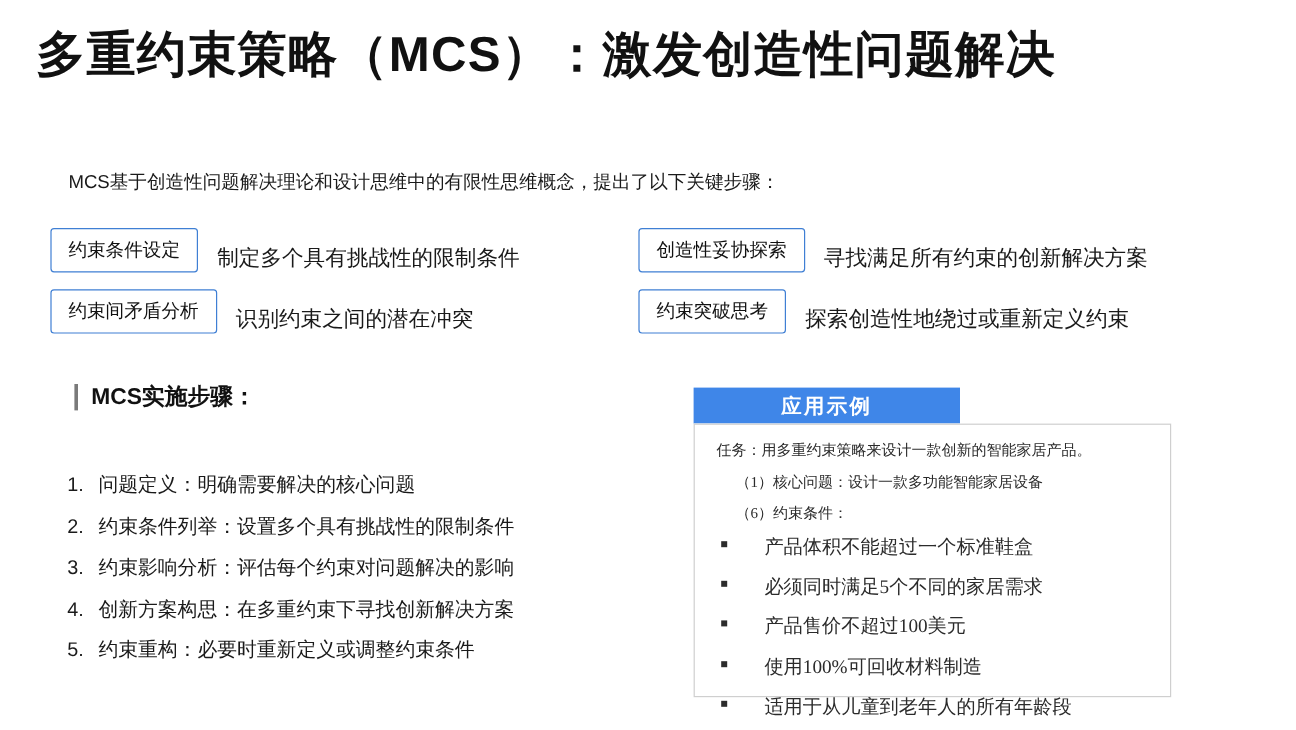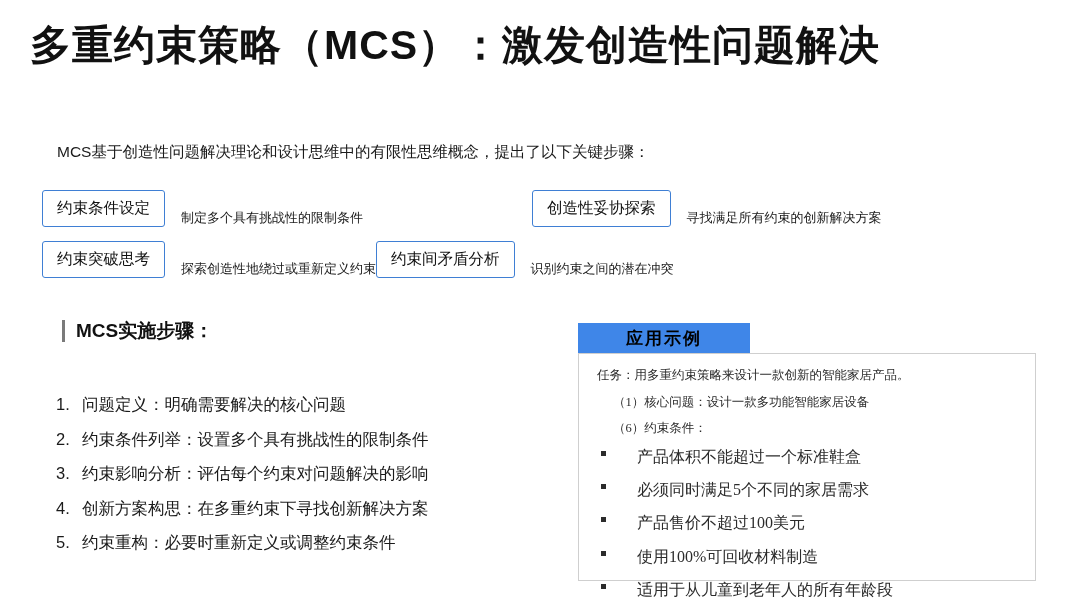--- a/index.html
+++ b/index.html
@@ -86,21 +86,21 @@
     border: 1.5px solid #3f7fd4;
     border-radius: 3px;
     padding: 7px 14px;
     font-size: 15.5px;
     color: #111111;
     background: #ffffff;
     white-space: nowrap;
   }
   .step-desc {
     margin-left: 16px;
-    font-size: 13px;
+    font-size: 18px;
     color: #1a1a1a;
     white-space: nowrap;
   }
 
   
   .impl-list {
     position: absolute;
     left: 40px;
     top: 380px;
     width: 520px;
@@ -119,36 +119,36 @@
     display: inline-block;
     width: 26px;
     text-align: left;
   }
 
   
   .example-badge {
     position: absolute;
     left: 578px;
     top: 323px;
-    width: 172px;
+    width: 222px;
     height: 30px;
     background: #3f86e8;
-    color: #000000;
+    color: #ffffff;
     font-size: 17px;
     font-weight: bold;
     display: flex;
     align-items: center;
     justify-content: center;
     letter-spacing: 2px;
   }
   .example-panel {
     position: absolute;
     left: 578px;
     top: 353px;
-    width: 458px;
+    width: 398px;
     height: 228px;
     border: 1px solid #cfcfcf;
     box-sizing: border-box;
     background: #ffffff;
     padding: 14px 18px 10px 18px;
     font-family: "Liberation Serif", "DejaVu Serif", serif;
     color: #2b2b2b;
   }
   .ex-line {
     font-size: 12.5px;
@@ -202,27 +202,27 @@
       <div class="step-cell left">
         <div class="step-box">约束条件设定</div>
         <div class="step-desc">制定多个具有挑战性的限制条件</div>
       </div>
       <div class="step-cell">
         <div class="step-box">创造性妥协探索</div>
         <div class="step-desc">寻找满足所有约束的创新解决方案</div>
       </div>
     </div>
     <div class="steps-row">
+      <div class="step-cell left">
+        <div class="step-box">约束间矛盾分析</div>
+        <div class="step-desc">识别约束之间的潜在冲突</div>
+      </div>
       <div class="step-cell">
         <div class="step-box">约束突破思考</div>
         <div class="step-desc">探索创造性地绕过或重新定义约束</div>
-      </div>
-      <div class="step-cell left">
-        <div class="step-box">约束间矛盾分析</div>
-        <div class="step-desc">识别约束之间的潜在冲突</div>
       </div>
     </div>
   </div>
 
   <div class="section-head" id="head-steps">MCS实施步骤：</div>
 
   <ul class="impl-list">
     <li>
       <span class="impl-num">1.</span><span>问题定义：明确需要解决的核心问题</span>
     </li>

